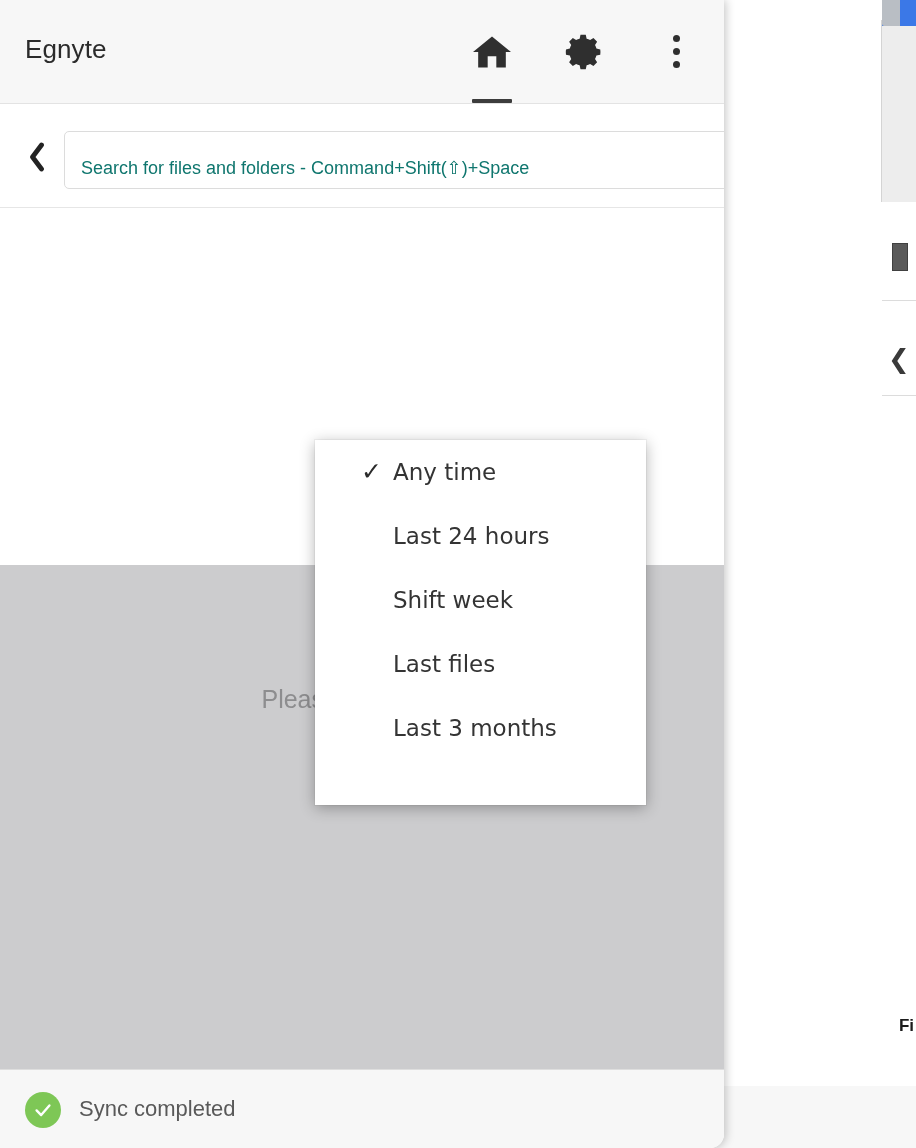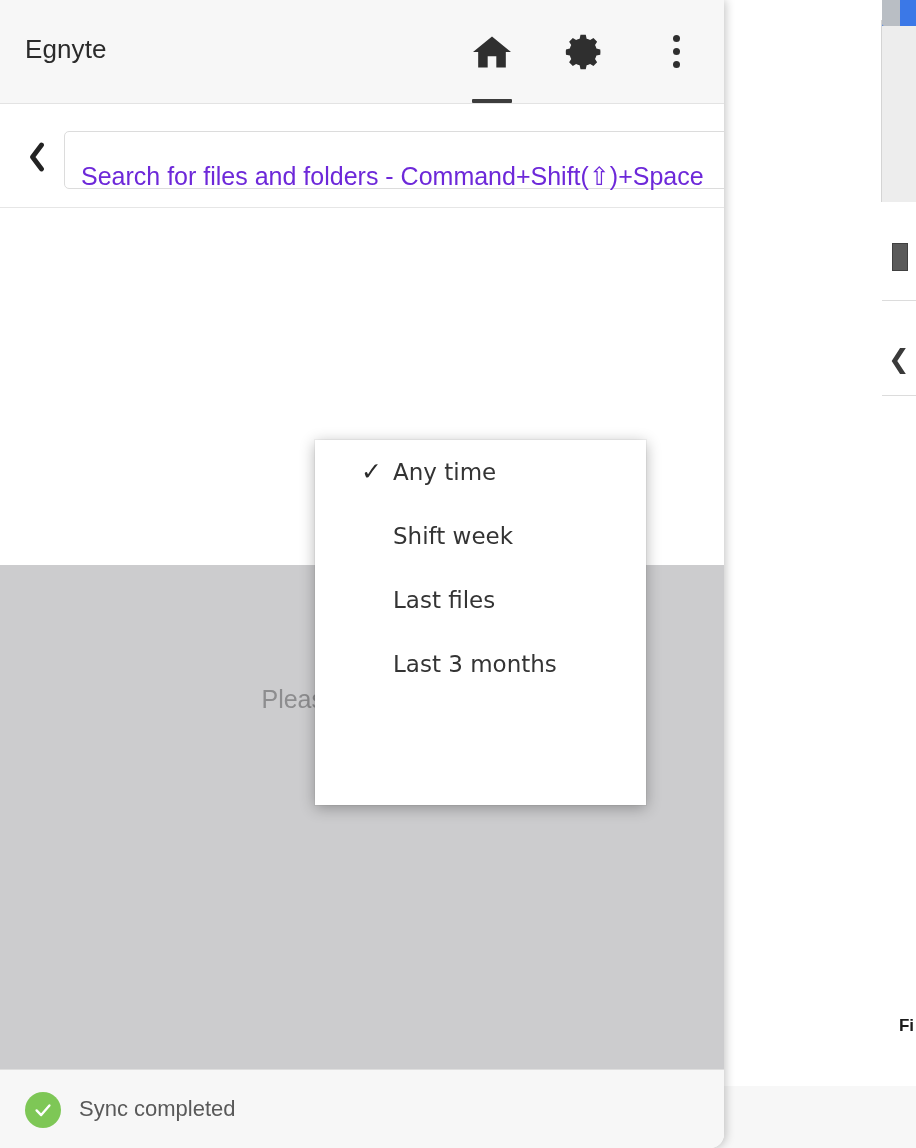--- a/index.html
+++ b/index.html
@@ -44,22 +44,22 @@
   .hdr-underline{position:absolute;bottom:0;left:3px;right:3px;height:4px;background:#3c3c3c;border-radius:1px;}
   .dots{display:flex;flex-direction:column;gap:6px;align-items:center;}
   .dots i{width:7px;height:7px;border-radius:50%;background:#2f2f2f;display:block;}
 
   
   #searchrow{height:103px;position:relative;background:#ffffff;border-bottom:1px solid #e6e6e6;}
   #backbtn{position:absolute;left:22px;top:40px;width:30px;height:30px;display:flex;
     align-items:center;justify-content:center;cursor:pointer;}
   #searchbox{position:absolute;left:64px;top:131px;width:816px;height:58px;
     border:1px solid #dcdcdc;border-radius:5px;background:#fff;box-sizing:border-box;}
-  #searchinput{position:absolute;left:16px;top:16px;height:56px;line-height:56px;
-    font-size:25px;color:#6d28d9;white-space:nowrap;}
+  #searchinput{position:absolute;left:16px;top:8px;height:56px;line-height:56px;
+    font-size:18px;color:#0f766e;white-space:nowrap;}
   #searchicon{position:absolute;right:18px;top:13px;width:30px;height:30px;cursor:pointer;}
 
   
   #searchin{position:relative;height:112px;background:#fff;}
   #searchin-label{position:absolute;left:25px;top:236px;font-size:23px;font-weight:700;color:#1f1f1f;}
   #scope-select{position:absolute;left:172px;top:227px;width:322px;height:51px;background:#f2f2f2;
     border-radius:5px;cursor:pointer;}
   #scope-icon{position:absolute;left:20px;top:12px;width:26px;height:27px;}
   #scope-label{position:absolute;left:59px;top:0;line-height:51px;font-size:22px;color:#2d2d2d;}
   .caret{position:absolute;width:0;height:0;border-left:6px solid transparent;
@@ -225,20 +225,23 @@
     </span>
     <span id="status-text">Sync completed</span>
   </div>
 
   <div id="dropdown">
     <div class="dd-item">
       <span class="tick">✓</span>
       <span>Any time</span>
     </div>
     <div class="dd-item">
+      <span>Last 24 hours</span>
+    </div>
+    <div class="dd-item">
       <span>Shift week</span>
     </div>
     <div class="dd-item">
       <span>Last files</span>
     </div>
     <div class="dd-item">
       <span>Last 3 months</span>
     </div>
   </div>
 

